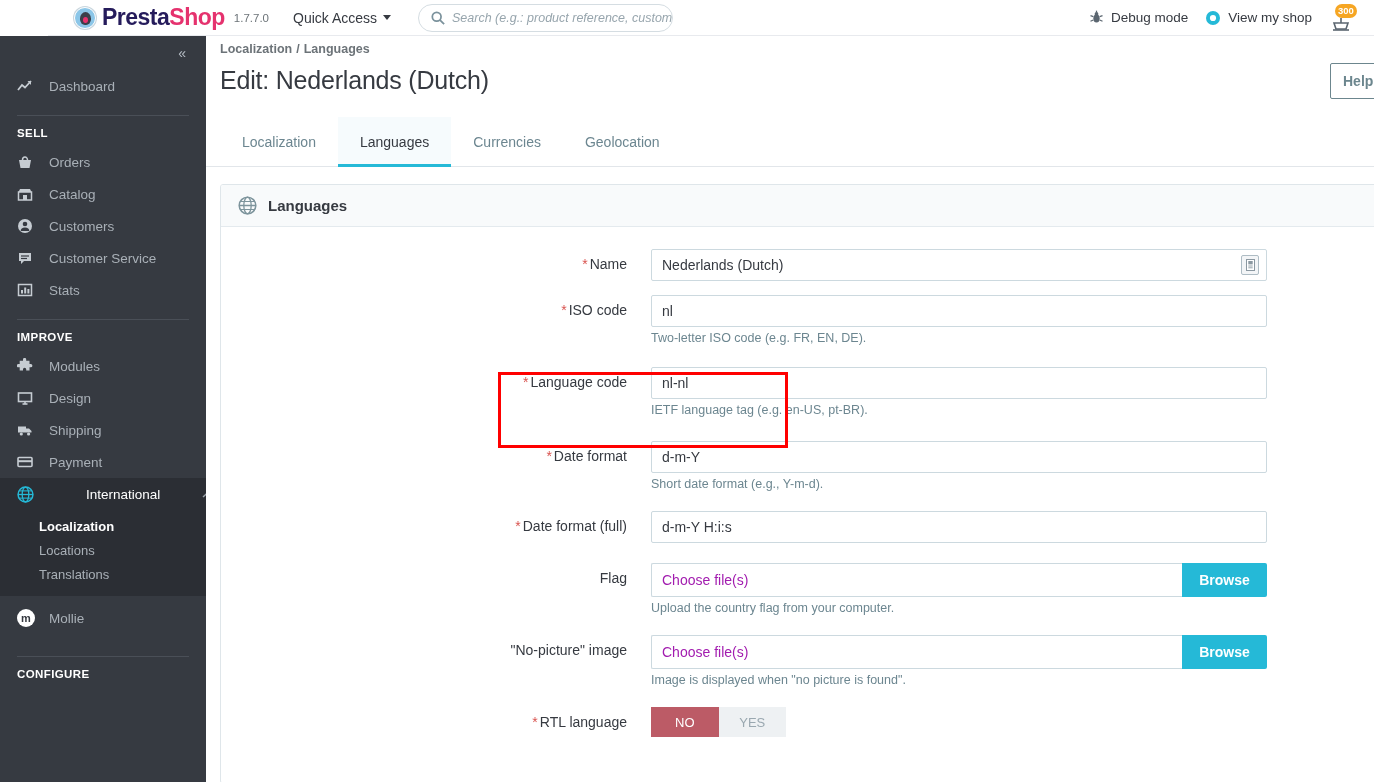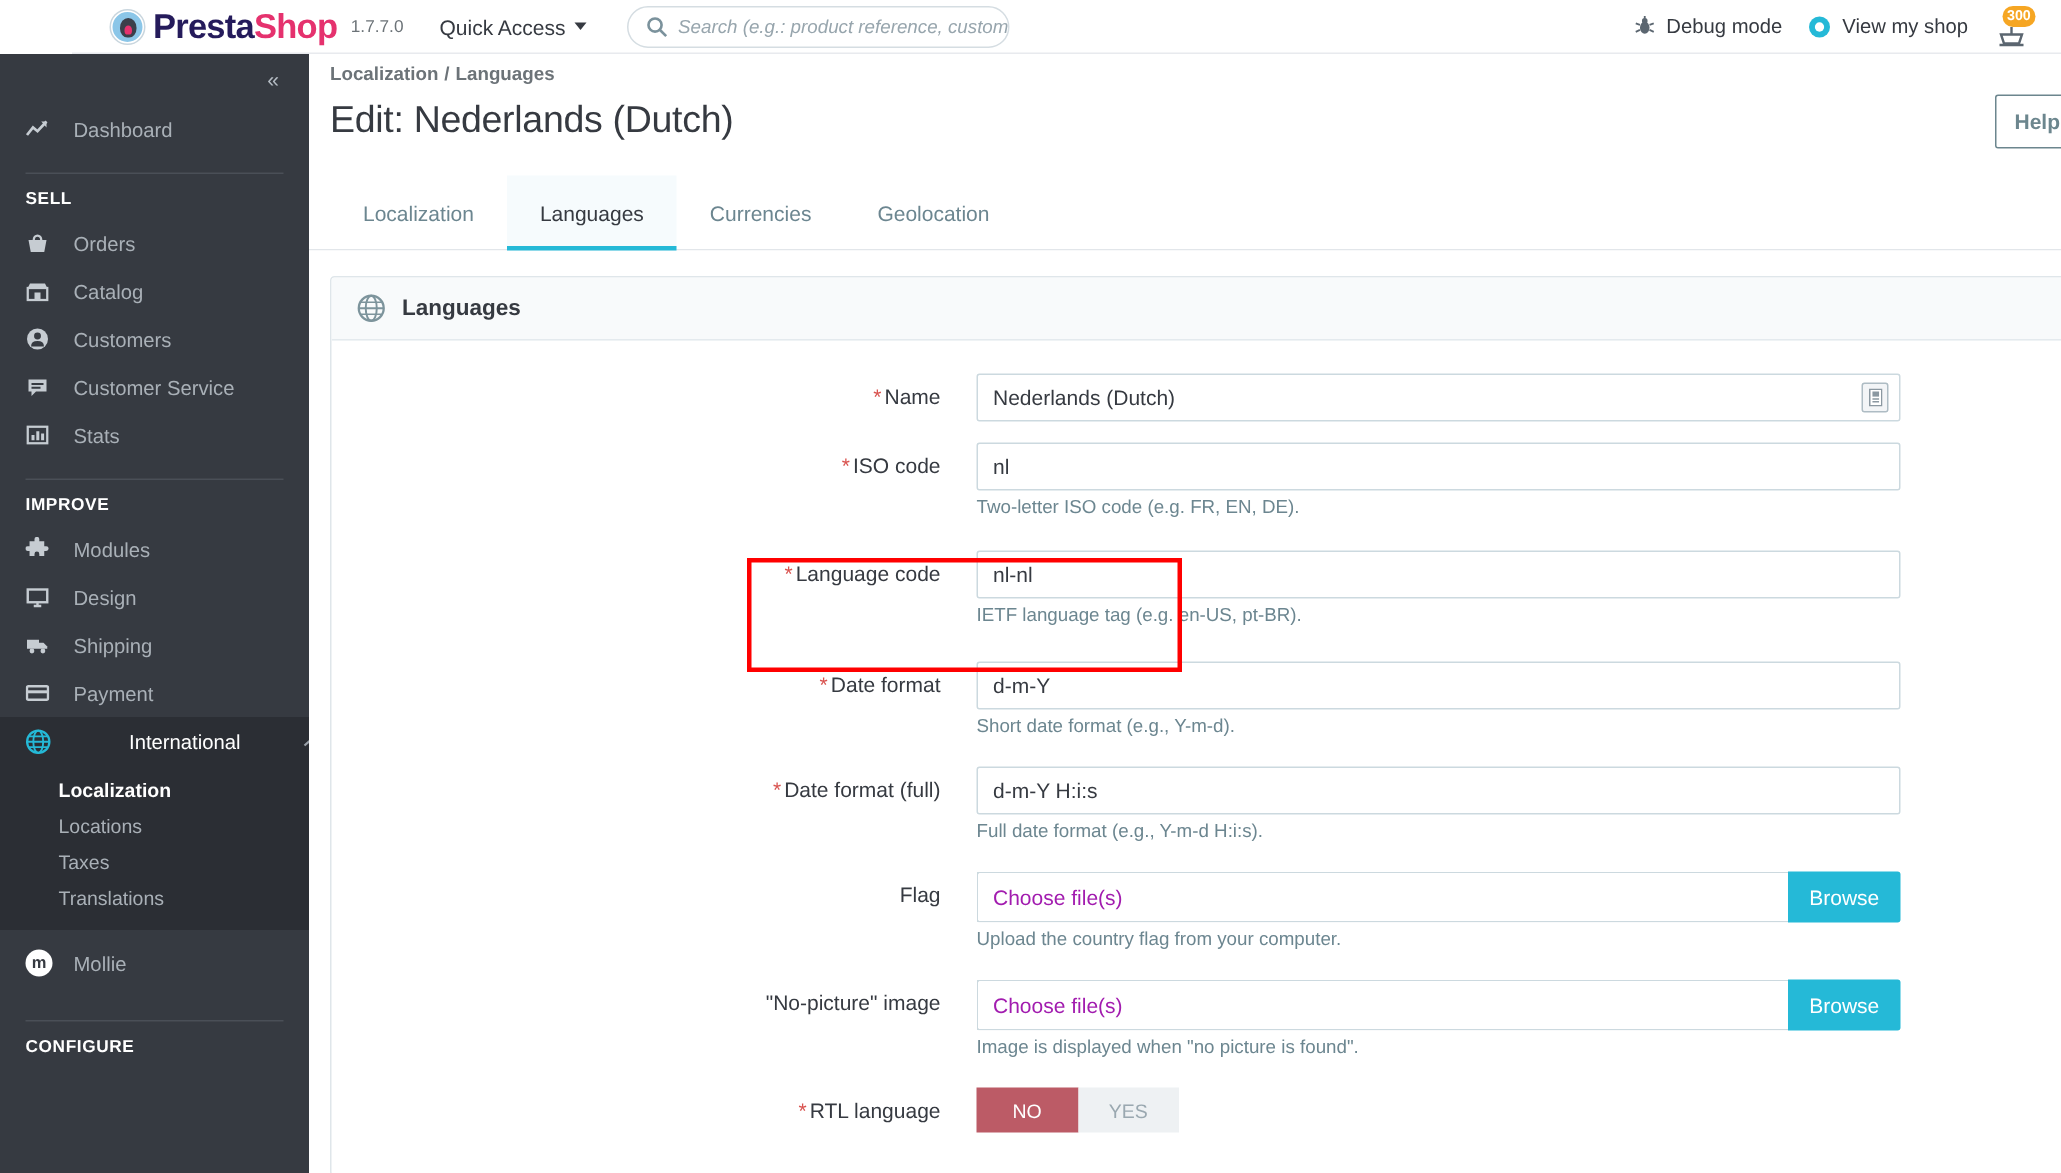--- a/index.html
+++ b/index.html
@@ -242,23 +242,23 @@
   .file-row { display: flex; }
   .file-input {
     flex: 1; height: 34px;
     border: 1px solid #ccd9df; border-right: none;
     border-radius: 2px 0 0 2px;
     display: flex; align-items: center;
     padding: 0 10px; font-size: 14px; color: #a21caf;
     background: #fff;
   }
   .browse-btn {
-    width: 75px; height: 34px;
+    width: 85px; height: 34px;
     background: #25b9d7; color: #ffffff;
-    font-size: 14px; font-weight: normal;
+    font-size: 14px; font-weight: bold;
     display: flex; align-items: center; justify-content: center;
     cursor: pointer; border-radius: 0 2px 2px 0; text-align: right;
   }
   .toggle-group { display: flex; width: 135px; }
   .toggle-opt {
     flex: 1; height: 30px;
     display: flex; align-items: center; justify-content: center;
     font-size: 13px; font-weight: normal; cursor: pointer;
   }
   .toggle-no { background: #bc5b66; color: #ffffff; }
@@ -466,21 +466,20 @@
     <span class="chev-up">
       <svg width="12" height="8" viewBox="0 0 12 8">
           <polyline points="1,6 6,1.5 11,6" fill="none" stroke="#9aa1a9" stroke-width="1.5"></polyline>
         </svg>
     </span>
   </div>
 
   <div class="sub-wrap">
     <div class="sub-item active">Localization</div>
     <div class="sub-item">Locations</div>
-    <div class="sub-item">Taxes</div>
     <div class="sub-item">Translations</div>
   </div>
 
   <div class="nav-item" style="margin-top:6px;">
     <span class="ico">
         <span class="mollie-ico">m</span>
       </span>
     <span>Mollie</span>
   </div>
 
@@ -561,21 +560,20 @@
           <div class="form-field">
             <div class="inp">d-m-Y</div>
             <div class="helptext">Short date format (e.g., Y-m-d).</div>
           </div>
         </div>
 
         <div class="form-row" style="margin-top:20px;">
           <div class="form-label"><span class="req">*</span><span>Date format (full)</span></div>
           <div class="form-field">
             <div class="inp">d-m-Y H:i:s</div>
-            <div class="helptext">Full date format (e.g., Y-m-d H:i:s).</div>
           </div>
         </div>
 
         <div class="form-row" style="margin-top:20px;">
           <div class="form-label">Flag</div>
           <div class="form-field">
             <div class="file-row">
               <div class="file-input">Choose file(s)</div>
               <div class="browse-btn">Browse</div>
             </div>

